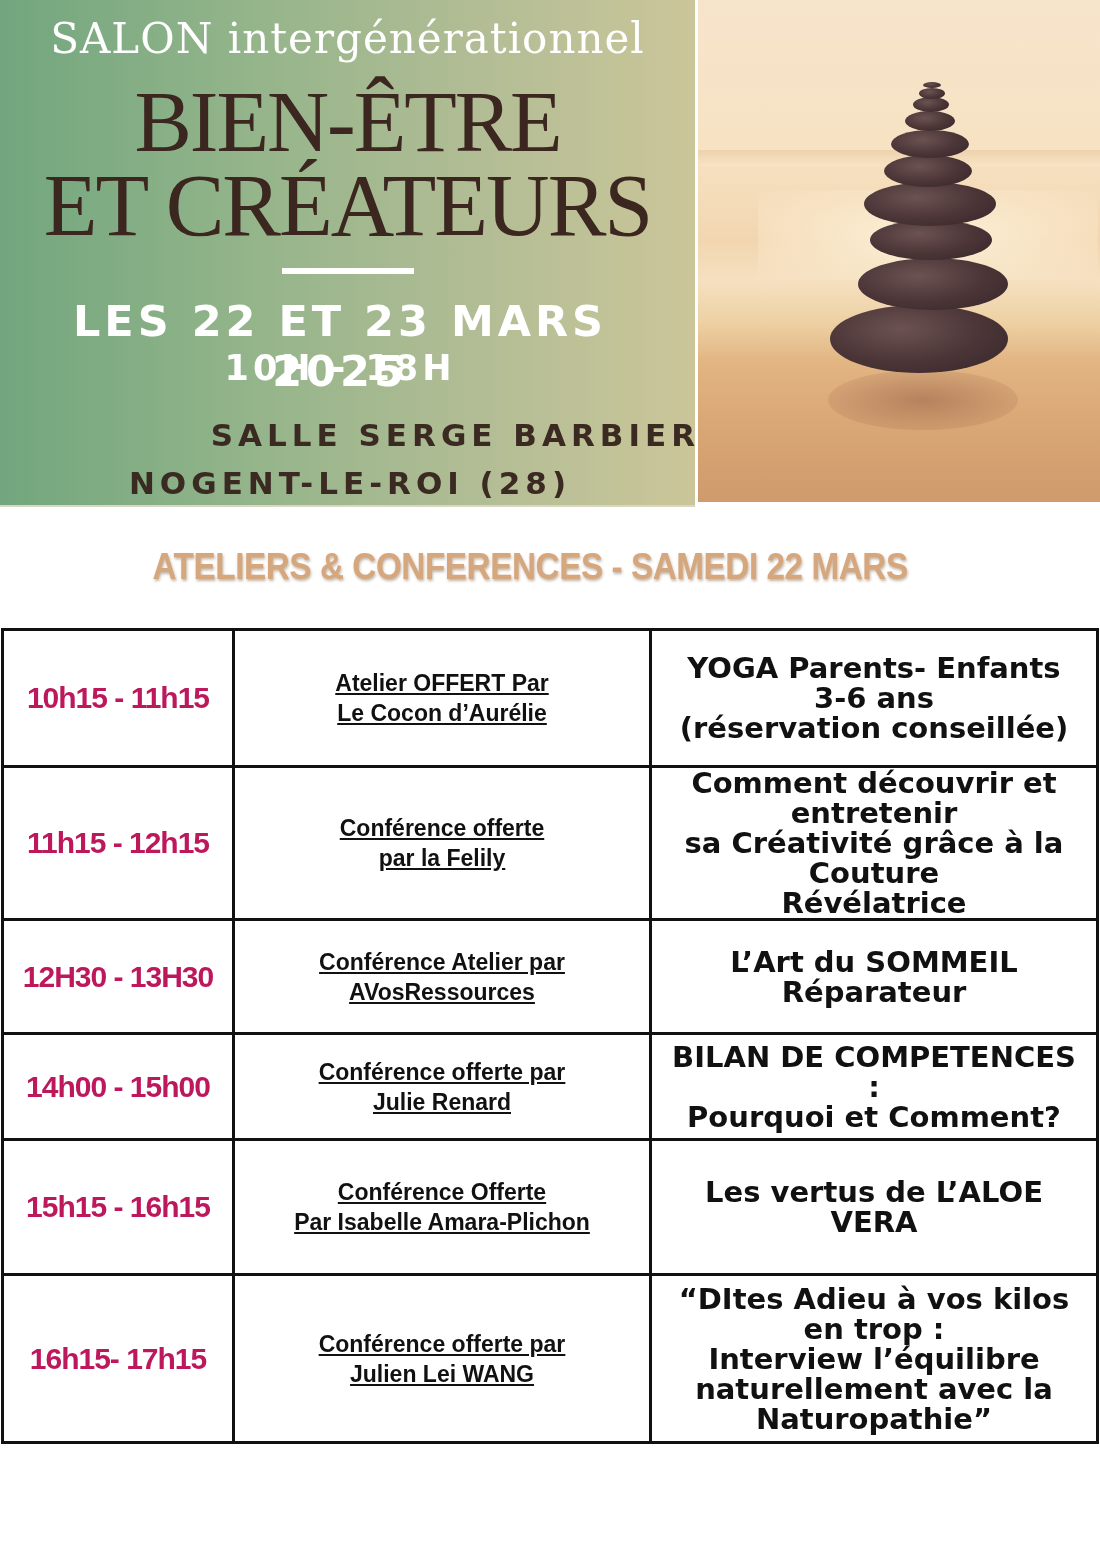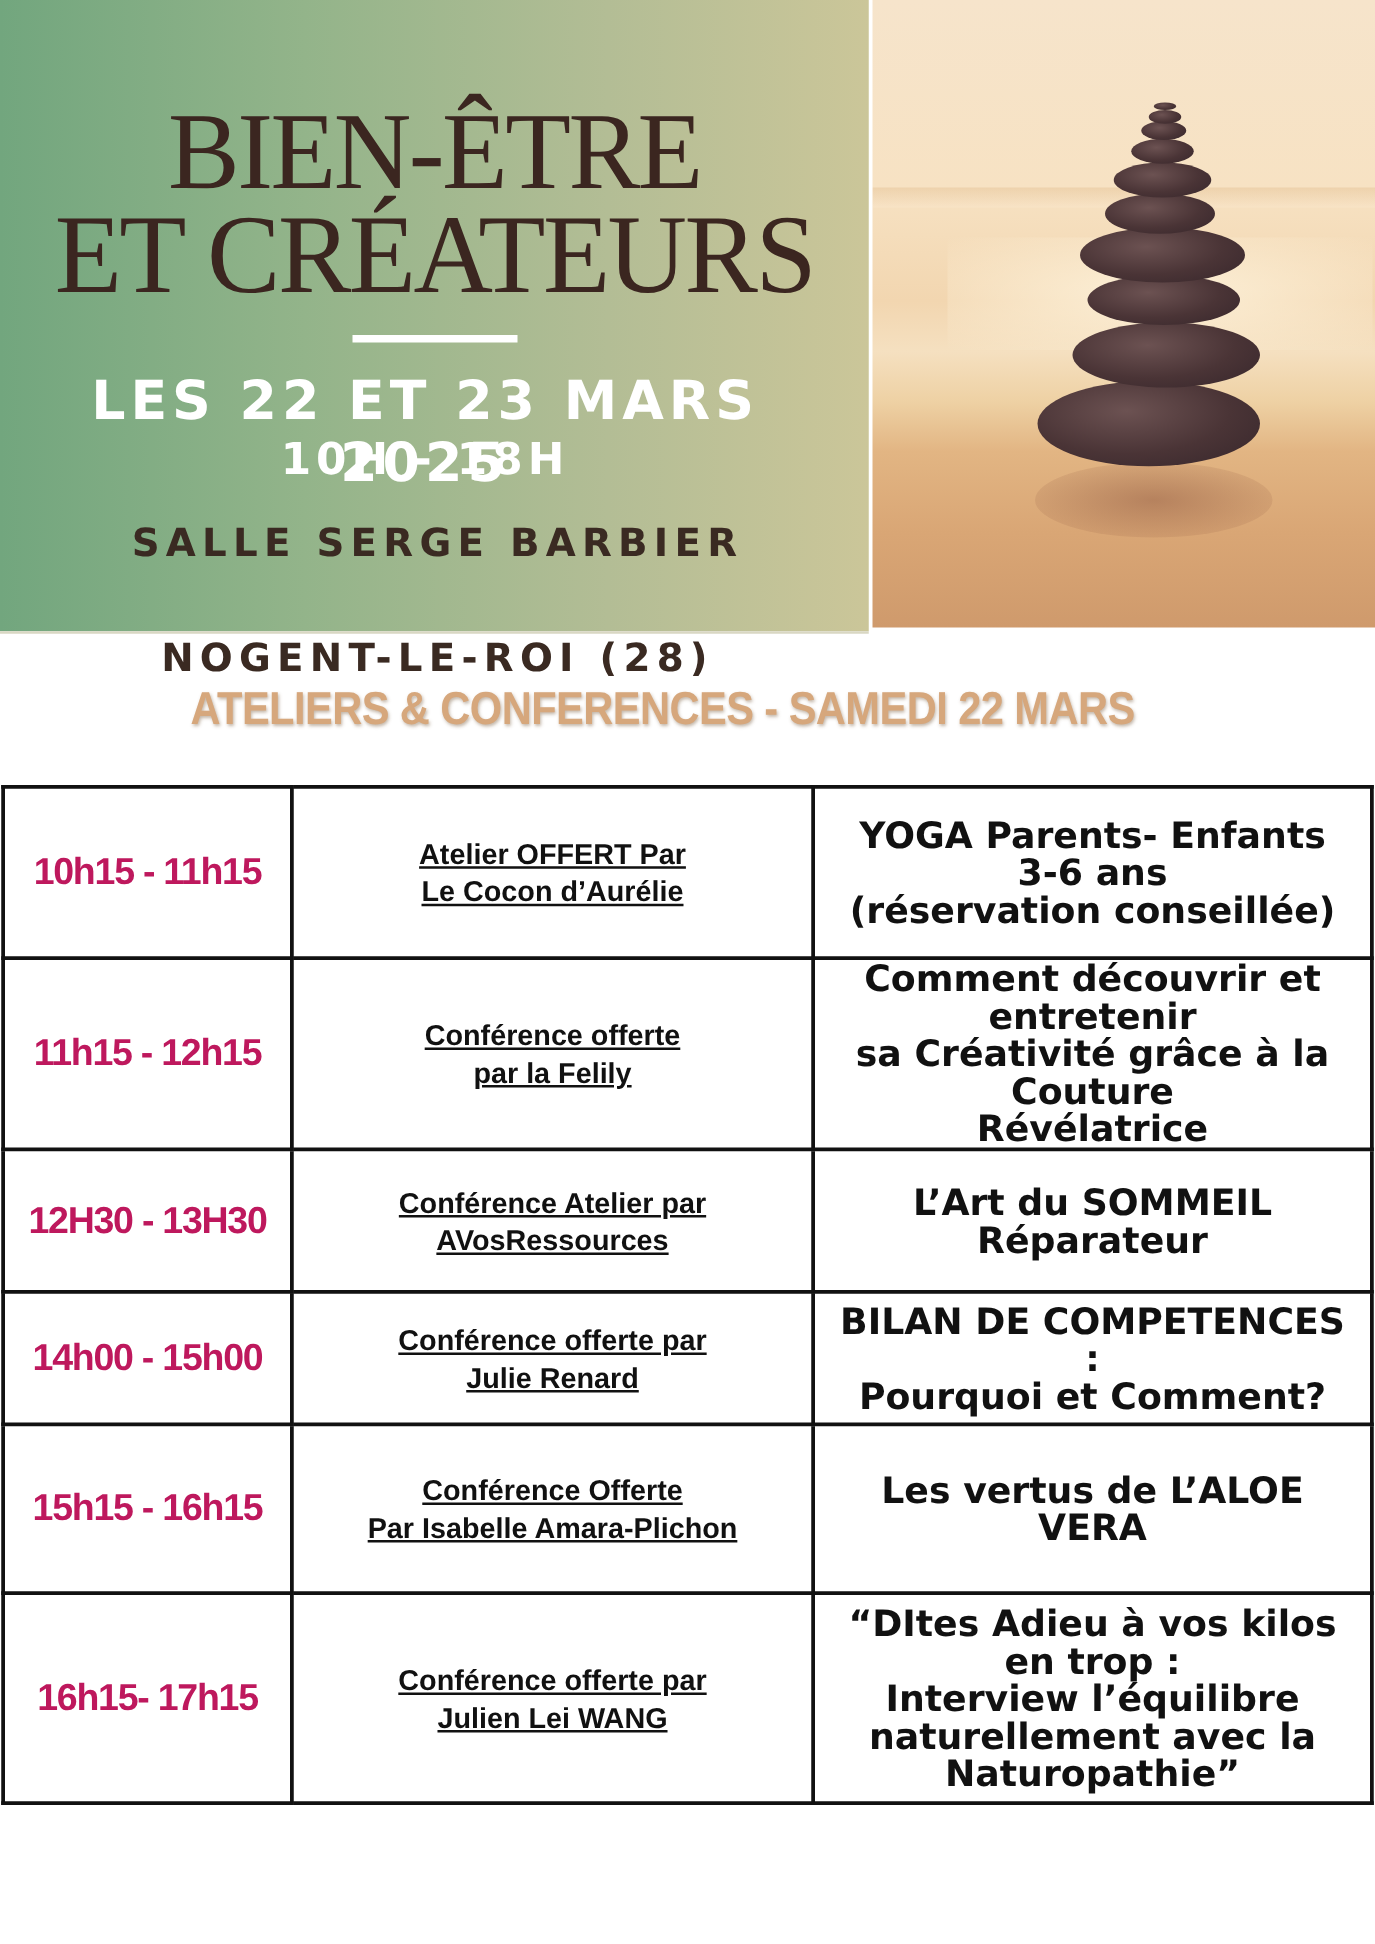--- a/index.html
+++ b/index.html
@@ -20,22 +20,22 @@
   }
   .title-1 { top:78px; }
   .title-2 { top:162px; font-size:88px; }
   .divider { position:absolute; top:268px; left:282px; width:132px; height:6px; background:#ffffff; }
   .dates { position:absolute; top:296px; left:0; width:680px; text-align:center; color:#fff;
     font-family:"DejaVu Sans", sans-serif; font-weight:bold; font-size:43px; letter-spacing:4px; }
   .hours { position:absolute; top:348px; left:0; width:680px; text-align:center; color:#fff;
     font-family:"DejaVu Sans", sans-serif; font-weight:bold; font-size:35px; letter-spacing:4px; }
   .venue { position:absolute; left:0; width:700px; text-align:center; color:#3a2a22;
     font-family:"DejaVu Sans", sans-serif; font-weight:bold; font-size:31px; letter-spacing:5px; }
-  .venue-1 { top:417px; }
-  .venue-2 { top:465px;margin-top:44px; }
+  .venue-1 { top:417px;text-align:right; }
+  .venue-2 { top:465px; }
 
   .photo {
     position:absolute; left:698px; top:0; width:402px; height:502px; overflow:hidden;
     background: linear-gradient(180deg, #f6e4cb 0%, #f7e2c3 30%, #f2d6b0 48%, #f5e0c0 56%, #eed1a4 64%, #e2b583 72%, #d9a675 85%, #cf9a6c 100%);
   }
   .photo .sea { position:absolute; left:0; top:150px; width:402px; height:16px; background:linear-gradient(180deg, rgba(220,180,130,0.35), rgba(255,240,220,0.2)); }
   .photo .glow { position:absolute; left:60px; top:190px; width:340px; height:90px; background:radial-gradient(ellipse at center, rgba(255,246,225,0.8), rgba(255,246,225,0)); }
   .stone { position:absolute; border-radius:50%; background:radial-gradient(ellipse at 40% 35%, #6c5252 0%, #4a3436 55%, #36262b 100%); }
   .shadow { position:absolute; left:130px; top:370px; width:190px; height:60px; border-radius:50%; background:radial-gradient(ellipse at center, rgba(150,95,70,0.55), rgba(150,95,70,0)); }
 
@@ -53,20 +53,21 @@
   .schedule td { border:3px solid #111; text-align:center; vertical-align:middle; padding:0 10px; }
   .schedule td.time { width:208px; color:#be185d; font-family:"Liberation Sans", sans-serif; font-weight:bold; font-size:30px; letter-spacing:-1px; }
   .schedule td.speaker { width:394px; color:#111; font-family:"Liberation Sans", sans-serif; font-weight:bold; font-size:23px; line-height:30px;text-decoration:underline; }
   .schedule td.topic { color:#111; font-family:"DejaVu Sans", sans-serif; font-weight:bold; font-size:29px; line-height:30px; }
   .line { display:block; }
 </style>
 </head>
 <body>
 
 <div class="header-panel">
+  <div class="salon-line">SALON intergénérationnel</div>
   <div class="title-line title-1">BIEN-ÊTRE</div>
   <div class="title-line title-2">ET CRÉATEURS</div>
   <div class="divider"></div>
   <div class="dates">LES 22 ET 23 MARS 2025</div>
   <div class="hours">10H - 18H</div>
   <div class="venue venue-1">SALLE SERGE BARBIER</div>
   <div class="venue venue-2">NOGENT-LE-ROI (28)</div>
 </div>
 
 <div class="photo">

